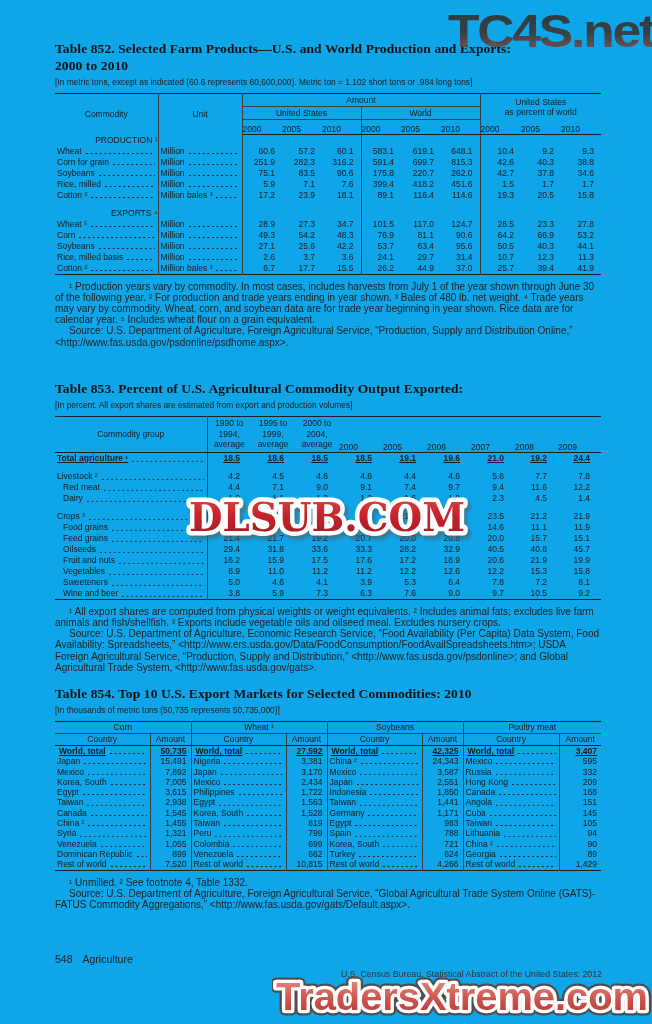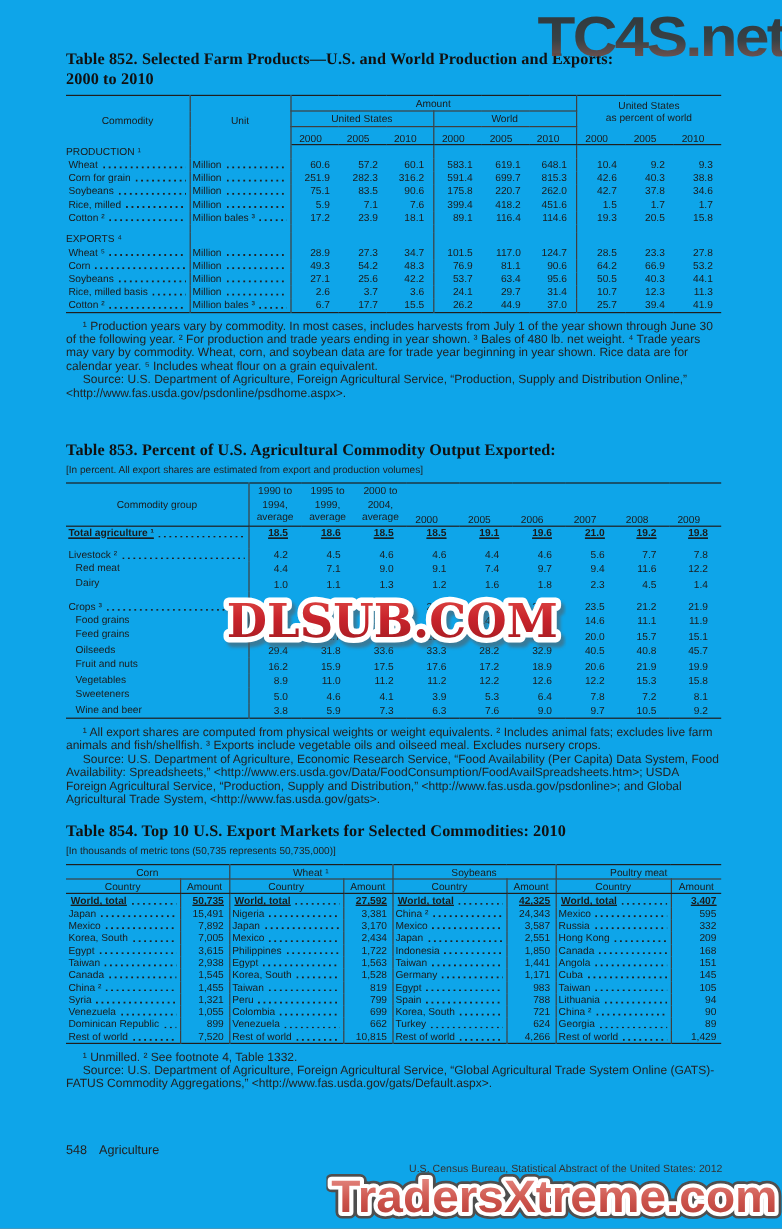--- a/index.html
+++ b/index.html
@@ -22,28 +22,28 @@
   th,td{padding:0;font-weight:normal;vertical-align:bottom;overflow:hidden;white-space:nowrap;}
   th{font-size:8.5px;}
   .br{border-right:1px solid #3f3f3f;}
   .bb{border-bottom:1px solid #3f3f3f;}
   .hb th{border-bottom:1.4px solid #1f1f1f;}
   .ctr{text-align:center;vertical-align:middle;}
   .num{text-align:right;padding-right:7px;}
   .t853 .num{padding-right:11px;}
   .t854 .num{padding-right:4px;}
   .pre{white-space:pre-line;text-align:center;vertical-align:bottom;line-height:10.5px;padding-bottom:2px;}
-  .yr{text-align:center;padding-right:7px;height:14px;}
+  .yr{text-align:left;padding-right:7px;height:14px;}
   .t853 .yr{padding-right:11px;}
   tbody tr{height:11px;line-height:11px;}
   .t854 tbody tr{height:10.3px;line-height:10.3px;}
   tr.blank{height:7px;}
   .bold, .bold td{font-weight:bold;text-decoration:underline;}
-  .sec-h{text-align:left;}
-  .ind .lw{padding-left:8px;flex-direction:column;}
+  .sec-h{text-align:right;}
+  .ind .lw{padding-left:8px;}
   .w-ind .lw{padding-left:4px;}
 
   
   .lw{display:flex;align-items:baseline;padding-left:2px;}
   .lw .t{white-space:nowrap;}
   .dots{flex:1;height:2.6px;align-self:flex-end;margin:0 3px 1.5px 4px;
         background-image:radial-gradient(circle at 1px 1.3px,#1f1f1f .75px,transparent .95px);
         background-size:4.6px 2.6px;background-repeat:repeat-x;}
 
   
@@ -66,20 +66,21 @@
 </head>
 <body>
 
 <div class="page">
   <div class="content">
 
     <div class="tbl-title t852-title">
       <div>Table 852. Selected Farm Products—U.S. and World Production and Exports:</div>
       <div>2000 to 2010</div>
     </div>
+    <div class="note">[In metric tons, except as indicated (60.6 represents 60,600,000). Metric ton = 1.102 short tons or .984 long tons]</div>
 
     <table class="t852">
       <colgroup>
         <col style="width:103px">
           <col style="width:84px">
         <col style="width:40px">
           <col style="width:40px">
           <col style="width:39px">
         <col style="width:40px">
           <col style="width:40px">
@@ -437,21 +438,21 @@
               </div>
             </td>
             <td class="num">18.5</td>
             <td class="num">18.6</td>
             <td class="num">18.5</td>
             <td class="num">18.5</td>
             <td class="num">19.1</td>
             <td class="num">19.6</td>
             <td class="num">21.0</td>
             <td class="num">19.2</td>
-            <td class="num">19.8</td>
+            <td class="num">24.4</td>
           </tr>
           <tr class="blank ">
             <td class="br"></td>
             <td></td>
             <td></td>
             <td></td>
             <td></td>
             <td></td>
             <td></td>
             <td></td>

